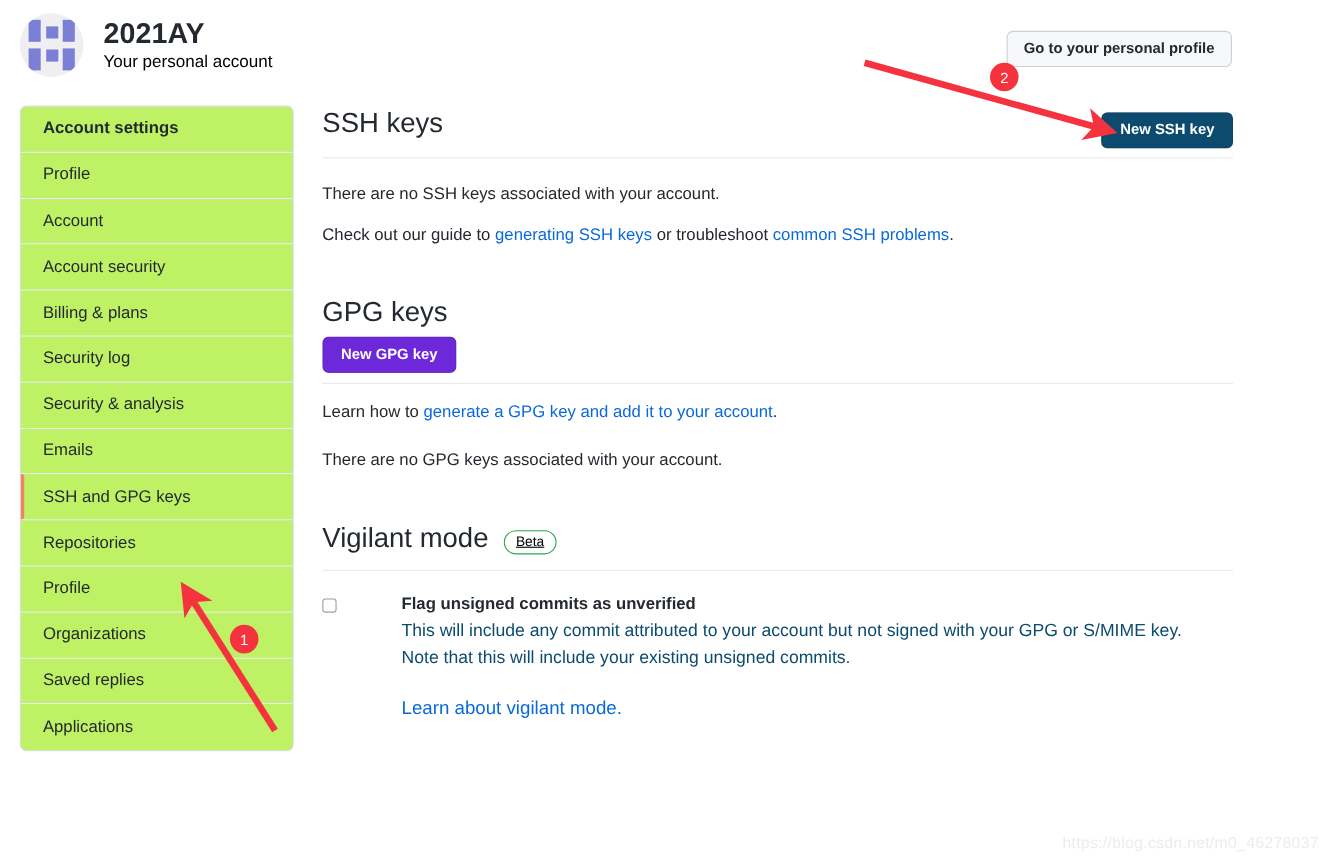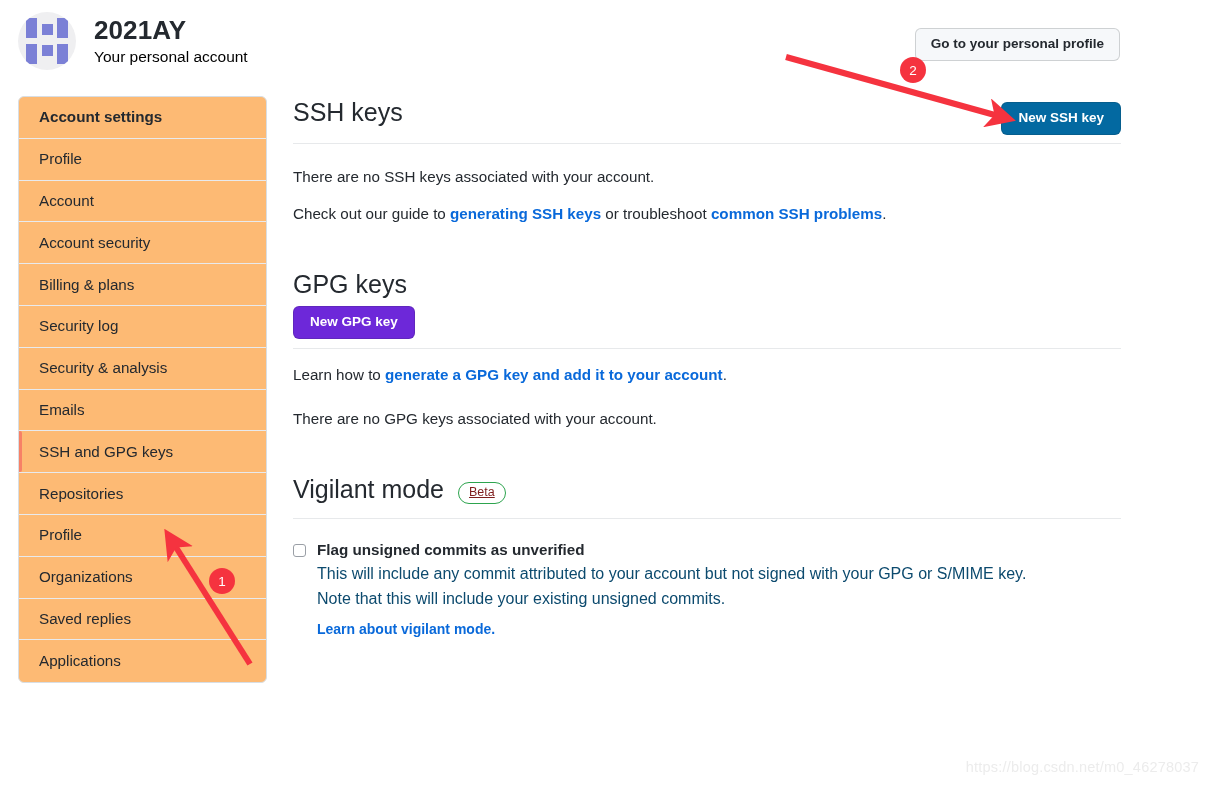--- a/index.html
+++ b/index.html
@@ -33,21 +33,21 @@
     padding: 7px 15px 8px;
     font-size: 13.5px; font-weight: 600; color: #24292f;
     background: #f6f8fa; border: 1px solid rgba(27,31,36,.18);
     border-radius: 6px; cursor: pointer; white-space: nowrap;
     line-height: 16px;
   }
 
   
   .sidebar {
     position: absolute; left: 18px; top: 96px; width: 249px;
-    border: 1px solid #d8dee4; border-radius: 6px; background: #fdba74;
+    border: 1px solid #d8dee4; border-radius: 6px; background: #bef264;
     overflow: hidden;
   }
   .side-item {
     position: relative;
     height: 41.8px; display: flex; align-items: center;
     padding-left: 20px; font-size: 15.2px; color: #24292f;
     border-bottom: 1px solid #e8eaed; cursor: pointer; line-height: 20px;
   }
   .side-item:last-child { border-bottom: none; }
   .side-item.head { font-weight: 700; cursor: default; }
@@ -57,48 +57,48 @@
   }
 
   
   .main { position: absolute; left: 293px; top: 96px; width: 828px; }
   .sec-head { display: flex; align-items: flex-start; justify-content: space-between; }
   .sec-title {
     font-size: 25px; font-weight: 400; color: #24292f;
     line-height: 32px; display: flex; align-items: center; gap: 14px;
   }
   .beta-badge {
-    font-size: 12.5px; font-weight: 400; color: #7f1d1d;
+    font-size: 12.5px; font-weight: 400; color: #000000;
     border: 1px solid #2da44e; border-radius: 12px;
     padding: 2px 10px 3px; line-height: 15px; position: relative; top: 4px; text-decoration: underline;
   }
   .hr { height: 1px; background: #e7e9eb; border: 0; margin: 0; }
   .btn-green {
     font-size: 13.5px; font-weight: 600; color: #fff;
-    background: #0369a1; border: 1px solid rgba(27,31,36,.15);
+    background: #0c4a6e; border: 1px solid rgba(27,31,36,.15);
     border-radius: 6px; padding: 7px 16px 8px; cursor: pointer;
     white-space: nowrap; line-height: 16px;
   }
   .btn-green.bright { background: #6d28d9; }
   .body-txt { font-size: 15.2px; color: #24292f; line-height: 22px; }
-  .lnk { color: #0969da; text-decoration: none; cursor: pointer; font-weight: bold; }
+  .lnk { color: #0969da; text-decoration: none; cursor: pointer; }
 
   .p1 { margin-top: 22px; }
   .p2 { margin-top: 15px; }
 
   
-  .vig-row { display: flex; margin-top: 21px; }
+  .vig-row { display: flex; margin-top: 21px; gap: 48px; }
   .cbx {
     width: 13px; height: 13px; border: 1px solid #9a9fa6; border-radius: 3px;
     background: #fff; flex: none; margin-top: 4px; cursor: pointer;
   }
   .vig-body { margin-left: 11px; }
   .vig-label { font-size: 15.2px; font-weight: 600; color: #24292f; line-height: 20px; }
   .vig-desc { font-size: 16px; color: #0c4a6e; line-height: 21.5px; margin-top: 3px; }
-  .vig-link { font-size: 14px; line-height: 21px; margin-top: 10px; }
+  .vig-link { font-size: 17px; line-height: 21px; margin-top: 24px; }
 
   
   .anno { position: absolute; left: 0; top: 0; width: 1207px; height: 789px;
           pointer-events: none; }
   .badge-num {
     position: absolute; width: 26px; height: 26px; border-radius: 50%;
     background: #f5333f; color: #fff; font-size: 13.5px;
     display: flex; align-items: center; justify-content: center;
     font-family: "Liberation Sans", sans-serif;
   }

